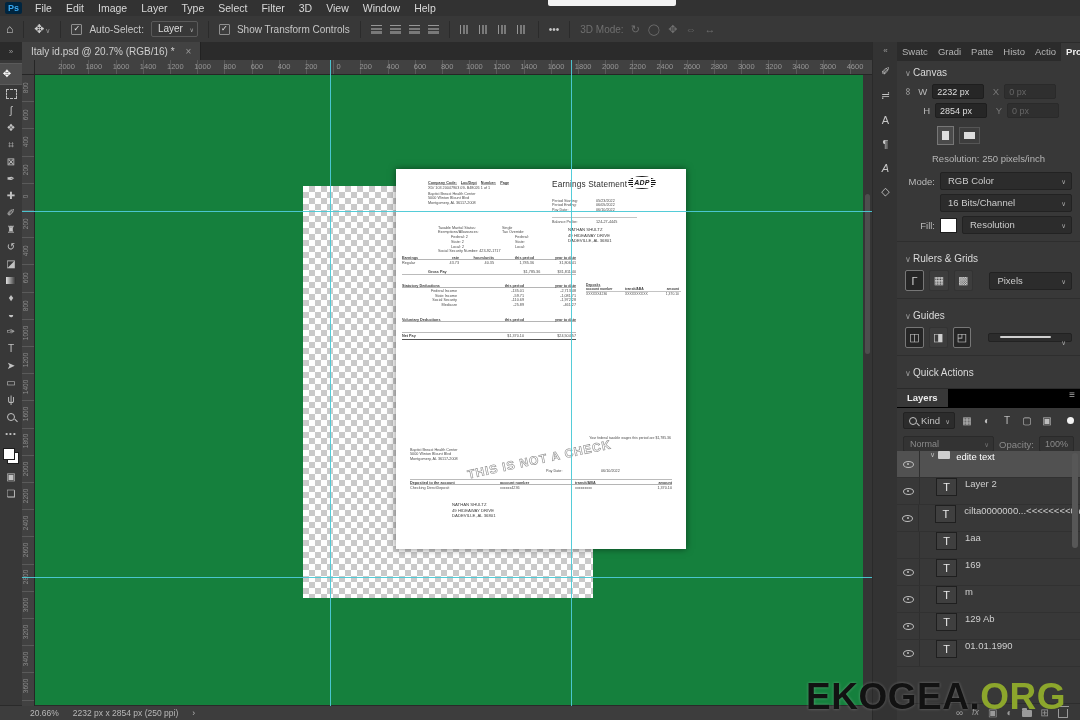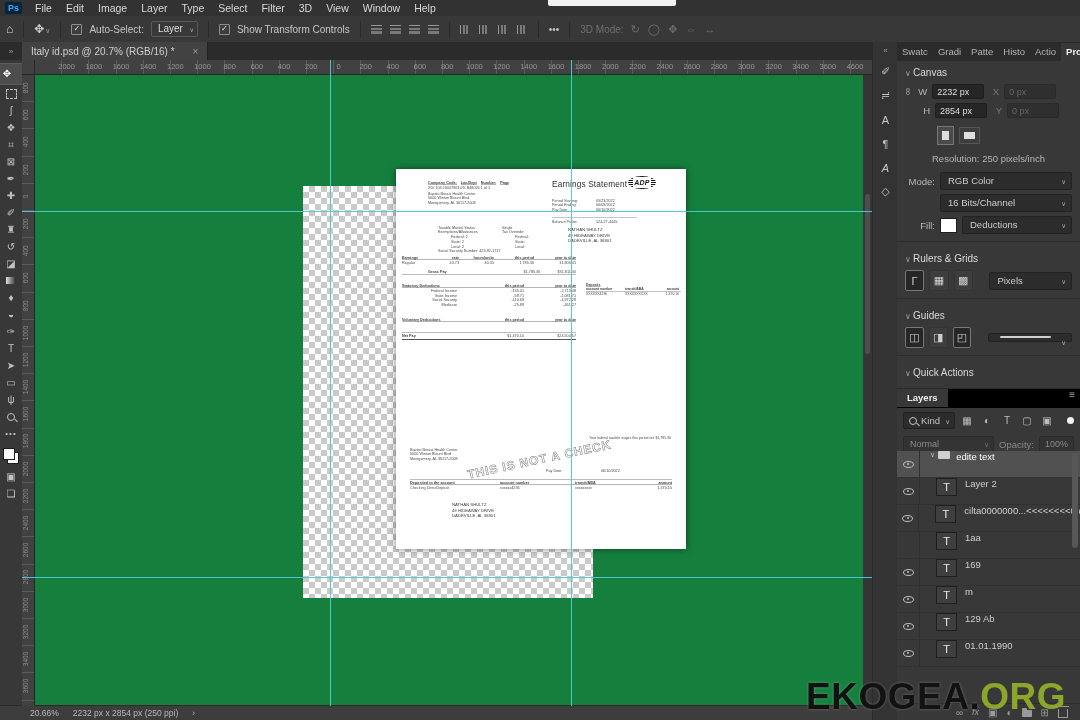--- a/index.html
+++ b/index.html
@@ -17,21 +17,21 @@
   .sel{background:#383838;border:1px solid #5a5a5a;border-radius:2px;padding:1px 14px 2px 6px;position:relative;color:#ddd}
   .sel::after{content:"∨";font-size:6px;color:#aaa;position:absolute;right:3px;top:4px}
   .sep{width:1px;height:17px;background:#2b2b2b;margin:0 3px}
   .hbar{width:11px;height:9px;opacity:.75;background:linear-gradient(#b5b5b5 0 1px,transparent 1px 3px,#8f8f8f 3px 5px,transparent 5px 6px,#8f8f8f 6px 9px)}
   .vbar{width:11px;height:9px;opacity:.75;background:linear-gradient(90deg,#b5b5b5 0 1px,transparent 1px 3px,#8f8f8f 3px 5px,transparent 5px 6px,#8f8f8f 6px 8px,transparent 8px 11px)}
   .dim{color:#6f6f6f}
   .icorow{display:flex;align-items:center;gap:8px}
   
   .tabbar{position:absolute;left:0;top:42px;width:872px;height:18px;background:#2b2b2b;display:flex;align-items:flex-end}
   .tb-chev{width:22px;font-size:8px;color:#9a9a9a;text-align:center;padding-bottom:4px}
-  .doc-tab{height:18px;background:#424242;color:#cfcfcf;font-size:10px;display:flex;align-items:center;gap:18px;padding:0 9px;border-right:1px solid #222}
+  .doc-tab{height:18px;background:#424242;color:#cfcfcf;font-size:10px;display:flex;align-items:center;gap:11px;padding:0 9px;border-right:1px solid #222}
   .doc-tab .x{color:#9a9a9a;font-size:10px}
   
   .toolbar{position:absolute;left:0;top:60px;width:22px;bottom:14px;background:#383838;border-right:1px solid #2a2a2a;display:flex;flex-direction:column;align-items:center;padding-top:3px}
   .tool{width:20px;height:17px;display:flex;align-items:center;justify-content:center;color:#c2c2c2;font-size:10px}
   .tool.sel{background:#4d4d4d;border-radius:2px;color:#fff}
   .t-marquee{width:9px;height:8px;border:1px dashed #c0c0c0}
   .t-grad{width:10px;height:7px;background:linear-gradient(90deg,#e0e0e0,#2a2a2a)}
   .mag{width:6px;height:6px;border:1.3px solid #c2c2c2;border-radius:50%;position:relative}
   .mag::after{content:"";position:absolute;width:4px;height:1.3px;background:#c2c2c2;transform:rotate(45deg);right:-4px;bottom:-2px}
   .swatches{position:relative;width:16px;height:16px;margin-top:6px}
@@ -630,21 +630,21 @@
   <div class="frow" style="margin-top:4px">
     <span style="width:30px;text-align:right">Mode:</span>
     <span class="psel">RGB Color</span>
   </div>
   <div class="frow" style="padding-left:43px">
     <span class="psel">16 Bits/Channel</span>
   </div>
   <div class="frow">
     <span style="width:30px;text-align:right">Fill:</span>
     <span class="fillsw"></span>
-    <span class="psel">Deductions</span>
+    <span class="psel">Resolution</span>
   </div>
 
   <div class="pdiv"></div>
   <div class="psec">Rulers &amp; Grids</div>
   <div class="frow">
     <span class="pbtn on">Γ</span>
     <span class="pbtn">▦</span>
     <span class="pbtn">▩</span>
     <span style="width:8px"></span>
     <span class="psel" style="flex:0 1 70px">Pixels</span>

